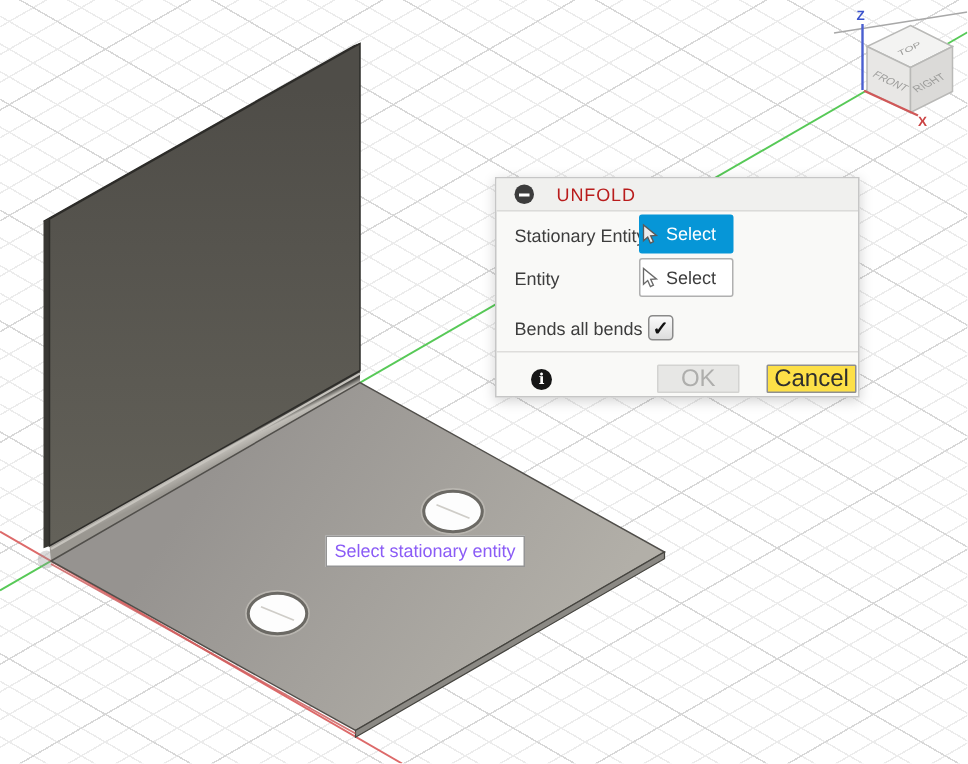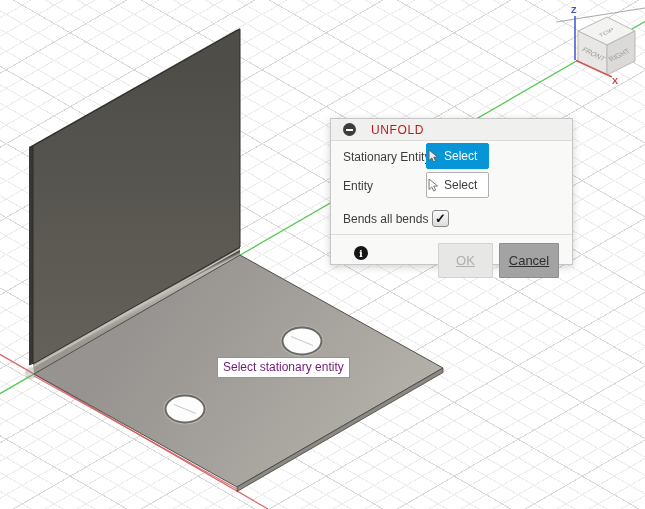--- a/index.html
+++ b/index.html
@@ -10,21 +10,21 @@
     background-image:
       repeating-linear-gradient(150deg, transparent 0 63px, #d8d8d8 63px 64px),
       repeating-linear-gradient(30deg,  transparent 0 63px, #d8d8d8 63px 64px),
       repeating-linear-gradient(150deg, transparent 0 15px, #ececec 15px 16px),
       repeating-linear-gradient(30deg,  transparent 0 15px, #ececec 15px 16px);
   }
   #scene{position:absolute; left:0; top:0;}
   
   .cursor-tooltip{
     position:absolute; left:217px; top:357px;
-    background:#ffffff; border:1px solid #949494; color:#701a75;
+    background:#ffffff; border:1px solid #949494; color:#8b5cf6;
     font-size:12px; line-height:17px; padding:1px 5px; white-space:nowrap;
   }
   
   .dialog{
     position:absolute; left:330px; top:118px; width:243px; height:147px;
     background:#f9f9f7; border:1px solid #c6c6c6; box-sizing:border-box;
     box-shadow:0 2px 8px rgba(0,0,0,0.18); font-size:12px; color:#3d3d3d;
   }
   .dialog-titlebar{
     position:absolute; left:0; top:0; right:0; height:21px;
@@ -54,26 +54,26 @@
     display:flex; align-items:center; justify-content:center;
     font-size:13px; font-weight:bold; color:#111; cursor:pointer;
   }
   .dialog-sep{ position:absolute; left:0; right:0; top:115px; height:1px; background:#dedddb; }
   .info-icon{
     position:absolute; left:23px; top:127px; width:14px; height:14px; border-radius:50%;
     background:#161616; color:#fff; display:flex; align-items:center; justify-content:center;
     font-family:"DejaVu Serif", serif; font-weight:bold; font-size:10px; cursor:pointer;
   }
   .btn{
-    position:absolute; top:124px; height:35px; box-sizing:border-box;
+    position:absolute; top:124px; height:19px; box-sizing:border-box;
     display:flex; align-items:center; justify-content:center;
-    font-size:13px; border-radius:1px;text-decoration:underline;
+    font-size:16px; border-radius:1px;
   }
   .btn-ok{ left:107px; width:55px; background:#e7e7e5; border:1px solid #d3d3d1; color:#aeaeac; }
-  .btn-cancel{ left:168px; width:60px; background:#a3a3a3; border:1px solid #8f8f8f; color:#2e2e2e; cursor:pointer; }
+  .btn-cancel{ left:180px; width:60px; background:#fde047; border:1px solid #8f8f8f; color:#2e2e2e; cursor:pointer; }
   
   #viewcube{ position:absolute; left:550px; top:0px; }
 </style>
 </head>
 <body>
 
 <div id="stage">
 
   <svg id="scene" width="645" height="509" viewBox="0 0 645 509">
     <defs>

